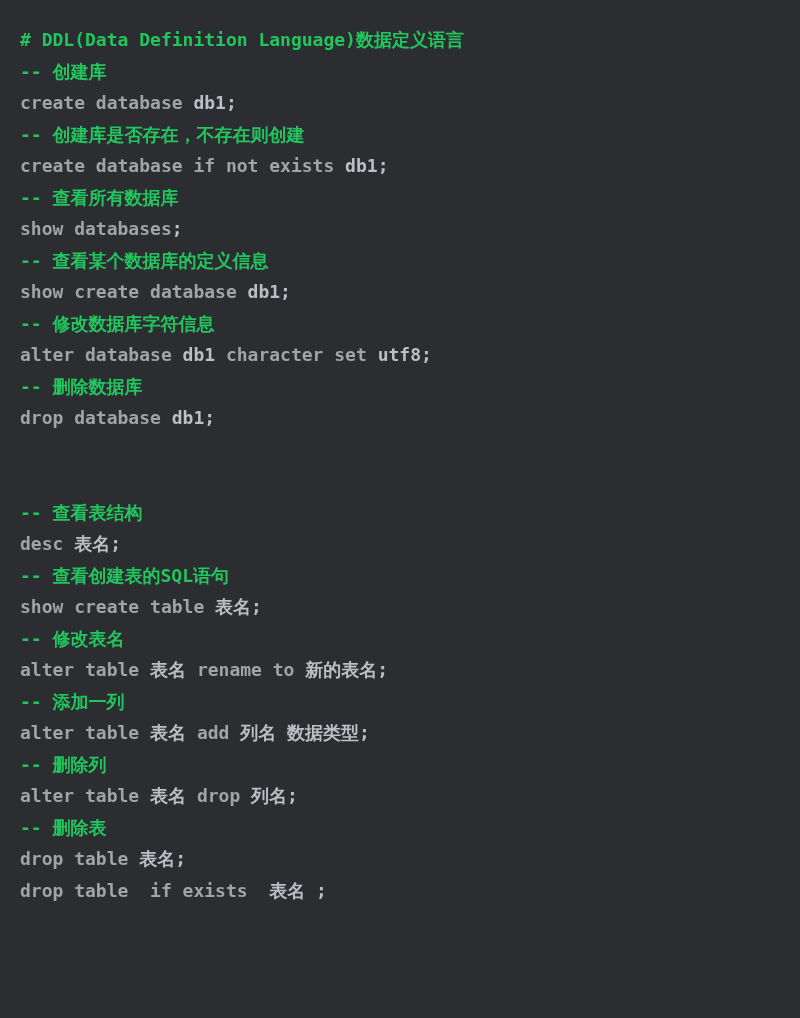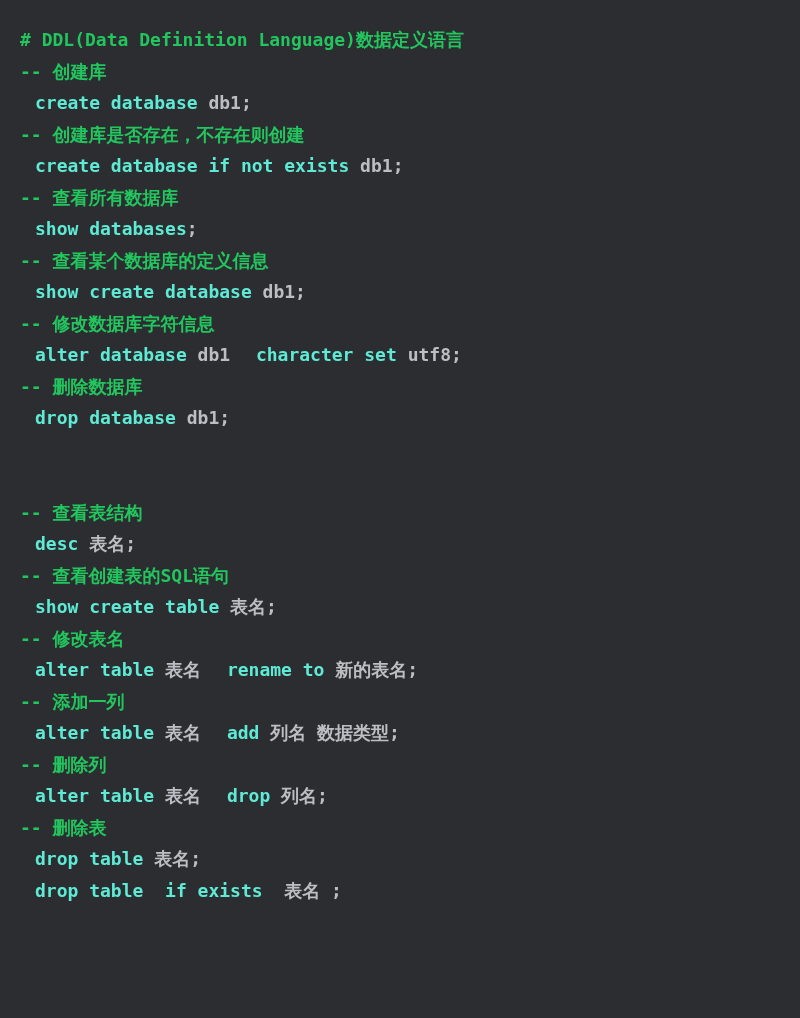--- a/index.html
+++ b/index.html
@@ -8,21 +8,21 @@
       color: #bcbec4;
       font-family: "Menlo", "Monaco", "Consolas", monospace;
       font-size: 18px;
       line-height: 1.75;
       padding: 24px 20px;
       font-weight: 600;
       width: 800px;
       height: 1018px;
     }
     .code { white-space: pre; }
-    .kw { color: #5eead4; margin-left: 15px; }
+    .kw { color: #a3a3a3; }
     .cmt { color: #22c55e; }
     .id { color: #bcbec4; }
     .punc { color: #bcbec4; }
   </style>
 </head>
 <body>
 
 <div class="code" id="code-root"><div><span class="cmt"># DDL(Data Definition Language)数据定义语言</span></div><div><span class="cmt">-- 创建库</span></div><div><span class="kw">create database</span><span class="id"> db1</span><span class="punc">;</span></div><div><span class="cmt">-- 创建库是否存在，不存在则创建</span></div><div><span class="kw">create database if not exists</span><span class="id"> db1</span><span class="punc">;</span></div><div><span class="cmt">-- 查看所有数据库</span></div><div><span class="kw">show databases</span><span class="punc">;</span></div><div><span class="cmt">-- 查看某个数据库的定义信息</span></div><div><span class="kw">show create database</span><span class="id"> db1</span><span class="punc">;</span></div><div><span class="cmt">-- 修改数据库字符信息</span></div><div><span class="kw">alter database</span><span class="id"> db1 </span><span class="kw">character set</span><span class="id"> utf8</span><span class="punc">;</span></div><div><span class="cmt">-- 删除数据库</span></div><div><span class="kw">drop database</span><span class="id"> db1</span><span class="punc">;</span></div><div>&nbsp;</div><div>&nbsp;</div><div><span class="cmt">-- 查看表结构</span></div><div><span class="kw">desc</span><span class="id"> 表名</span><span class="punc">;</span></div><div><span class="cmt">-- 查看创建表的SQL语句</span></div><div><span class="kw">show create table</span><span class="id"> 表名</span><span class="punc">;</span></div><div><span class="cmt">-- 修改表名</span></div><div><span class="kw">alter table</span><span class="id"> 表名 </span><span class="kw">rename to</span><span class="id"> 新的表名</span><span class="punc">;</span></div><div><span class="cmt">-- 添加一列</span></div><div><span class="kw">alter table</span><span class="id"> 表名 </span><span class="kw">add</span><span class="id"> 列名 数据类型</span><span class="punc">;</span></div><div><span class="cmt">-- 删除列</span></div><div><span class="kw">alter table</span><span class="id"> 表名 </span><span class="kw">drop</span><span class="id"> 列名</span><span class="punc">;</span></div><div><span class="cmt">-- 删除表</span></div><div><span class="kw">drop table</span><span class="id"> 表名</span><span class="punc">;</span></div><div><span class="kw">drop table  if exists </span><span class="id"> 表名 </span><span class="punc">;</span></div></div>
 
 </body></html>

